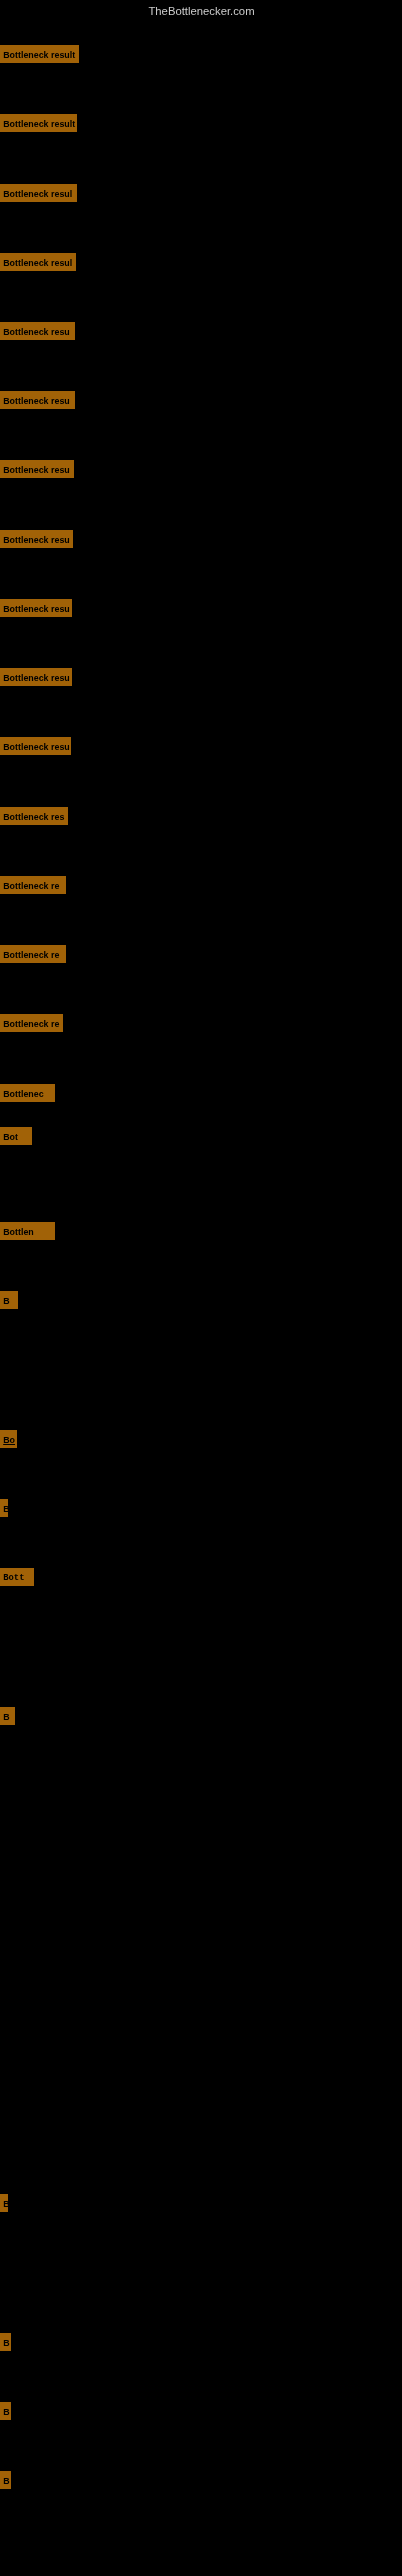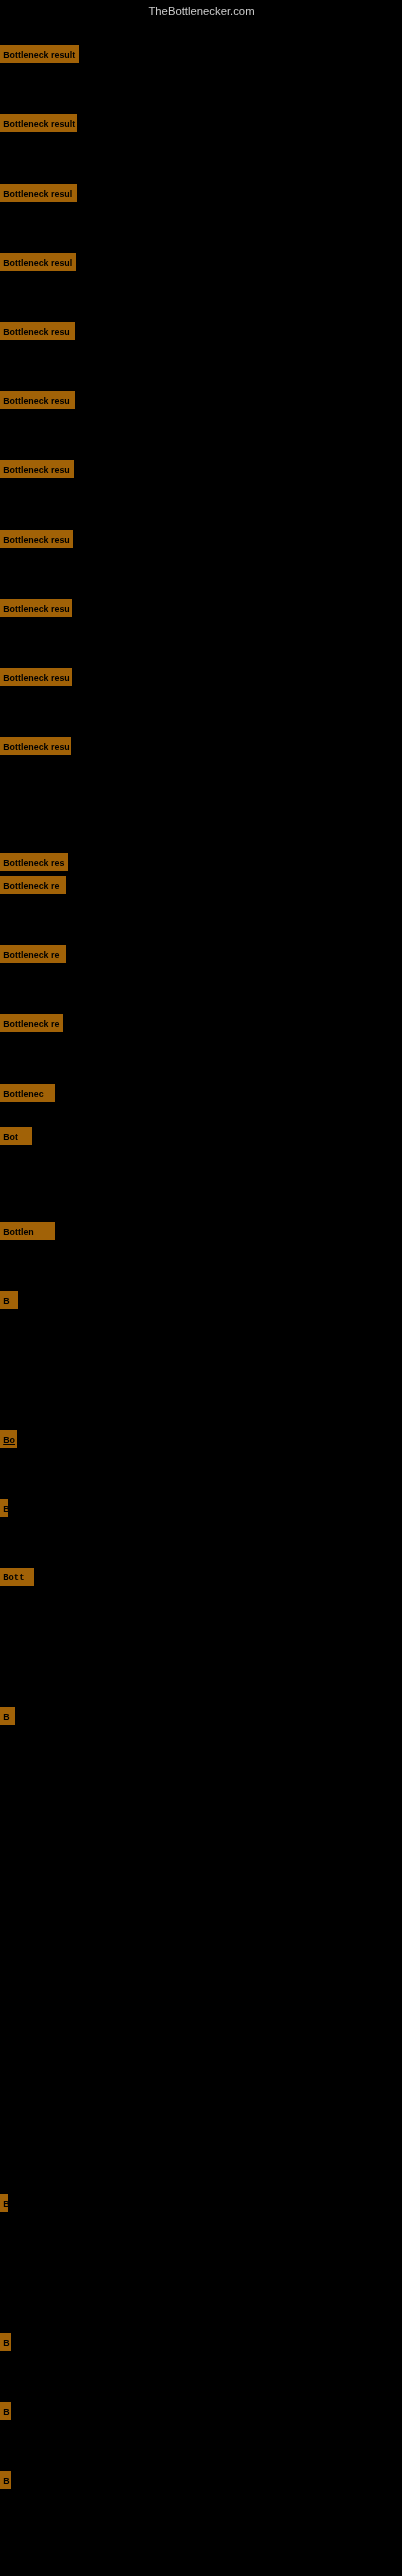--- a/index.html
+++ b/index.html
@@ -68,21 +68,21 @@
   </div>
 <div class="bar-row" style="top: 599px; height: 17.7px; width: 78px;">
     <div class="bar-label" style="width: 72px; height: 17.7px; line-height: 17.7px;">Bottleneck resu</div>
   </div>
 <div class="bar-row" style="top: 668px; height: 17.7px; width: 77px;">
     <div class="bar-label" style="width: 72px; height: 17.7px; line-height: 17.7px;">Bottleneck resu</div>
   </div>
 <div class="bar-row" style="top: 737px; height: 17.7px; width: 76px;">
     <div class="bar-label" style="width: 71px; height: 17.7px; line-height: 17.7px;">Bottleneck resu</div>
   </div>
-<div class="bar-row" style="top: 807px; height: 17.7px; width: 74px; margin-top: 46px;">
+<div class="bar-row" style="top: 807px; height: 17.7px; width: 74px;">
     <div class="bar-label" style="width: 68px; height: 17.7px; line-height: 17.7px;">Bottleneck res</div>
   </div>
 <div class="bar-row" style="top: 876px; height: 17.7px; width: 72px;">
     <div class="bar-label" style="width: 66px; height: 17.7px; line-height: 17.7px;">Bottleneck re</div>
   </div>
 <div class="bar-row" style="top: 945px; height: 17.7px; width: 72px;">
     <div class="bar-label" style="width: 66px; height: 17.7px; line-height: 17.7px;">Bottleneck re</div>
   </div>
 <div class="bar-row" style="top: 1014px; height: 17.7px; width: 68px;">
     <div class="bar-label" style="width: 63px; height: 17.7px; line-height: 17.7px;">Bottleneck re</div>

